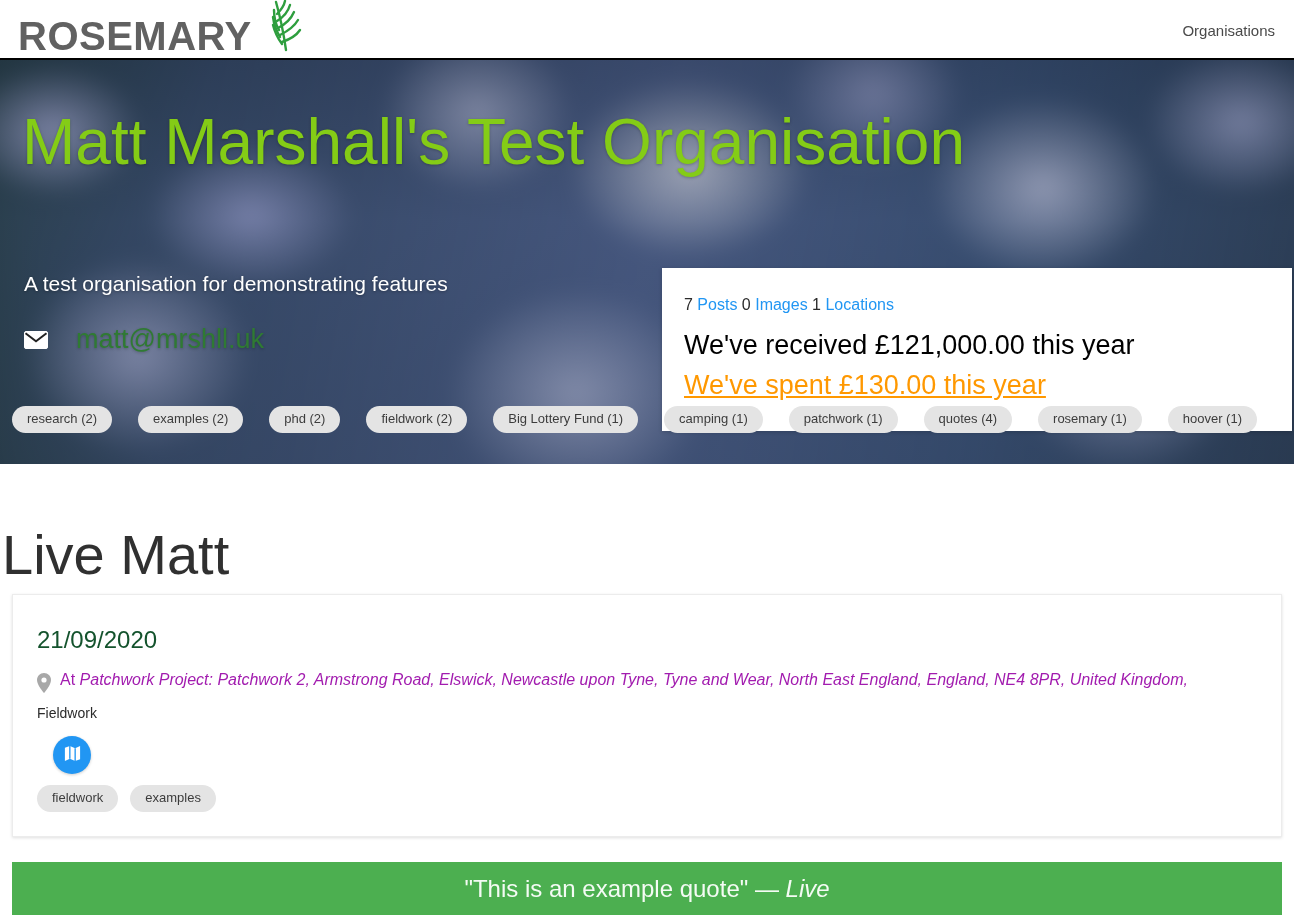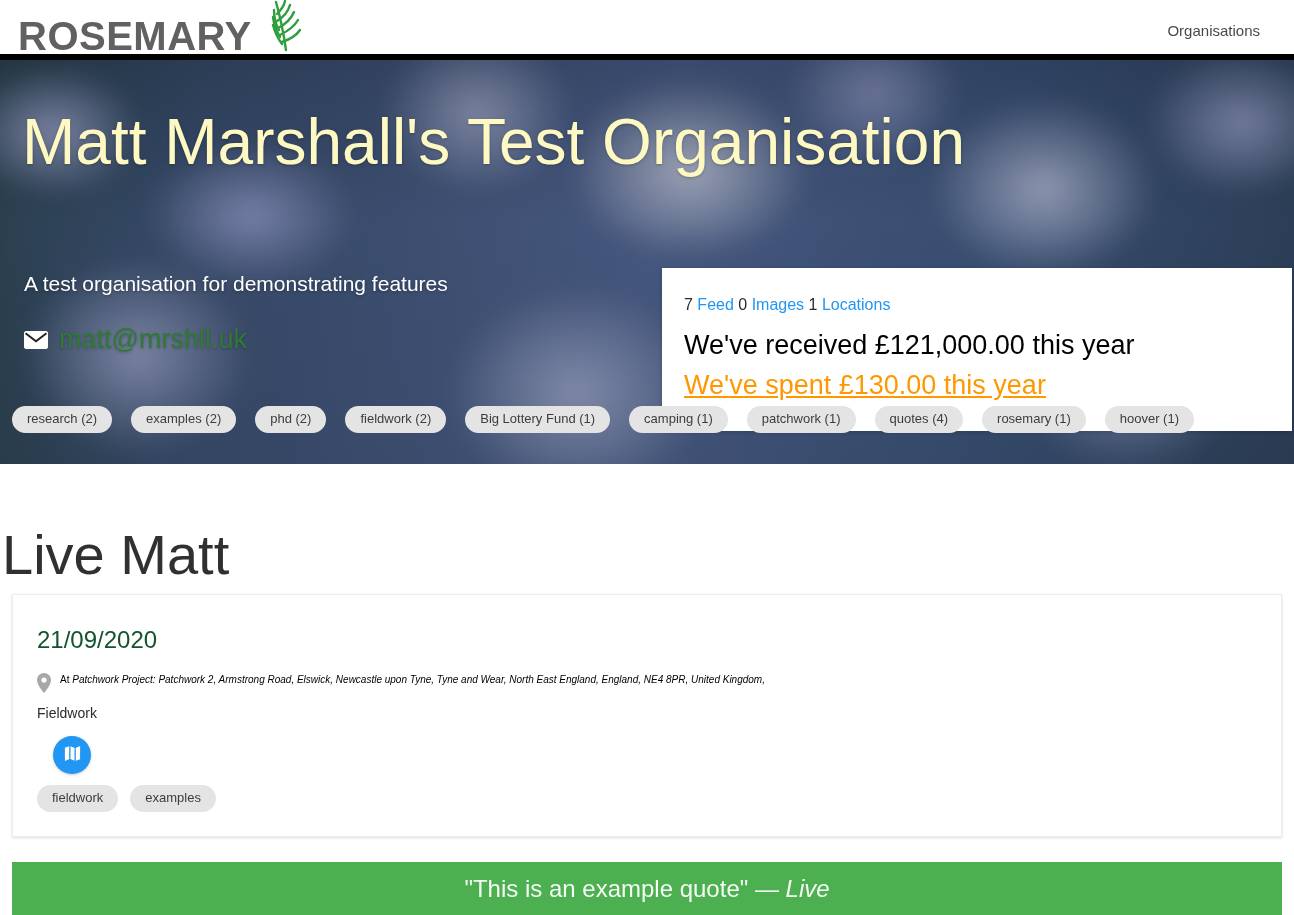--- a/index.html
+++ b/index.html
@@ -9,42 +9,42 @@
     background: #ffffff;
     font-family: "Liberation Sans", sans-serif;
     overflow: hidden;
   }
 
   
   .navbar {
     position: absolute; top: 0; left: 0;
     width: 1294px; height: 60px;
     background: #ffffff;
-    border-bottom: 6px solid #000000;
+    border-bottom: 2px solid #000000;
     z-index: 30;
   }
   .brand {
     position: absolute; left: 18px; top: 2px;
     display: flex; align-items: flex-end;
     height: 56px;
   }
   .brand-word {
     font-size: 40px;
     font-weight: bold;
     letter-spacing: 0.5px;
     color: #616161;
     line-height: 44px;
     font-family: "Liberation Sans", sans-serif;
   }
   .brand-sprig {
     margin-left: -6px;
     margin-bottom: 2px;
   }
   .nav-links {
-    position: absolute; right: 34px; top: 0;
+    position: absolute; right: 19px; top: 0;
     height: 60px; display: flex; align-items: center;
   }
   .nav-link {
     font-size: 15px; color: #4a4a4a;
     text-decoration: none; cursor: pointer;
   }
 
   
   .hero {
     position: absolute; top: 60px; left: 0;
@@ -74,35 +74,35 @@
   .hero-veil {
     position: absolute; inset: 0;
     background: linear-gradient(180deg, rgba(12,22,36,0.42) 0%, rgba(14,24,38,0.28) 40%, rgba(16,26,40,0.34) 100%);
   }
   .hero-inner { position: absolute; inset: 0; }
 
   .hero-title {
     position: absolute; left: 22px; top: 45px;
     font-size: 64px;
     font-weight: 300;
-    color: #fef9c3;
+    color: #84cc16;
     letter-spacing: 0px;
     line-height: 74px;
     white-space: nowrap;
     text-shadow: 0 1px 3px rgba(0,0,0,0.25);
   }
   .hero-sub {
     position: absolute; left: 24px; top: 212px;
     font-size: 21px; font-weight: 400;
     color: #ffffff;
     text-shadow: 0 1px 3px rgba(0,0,0,0.3);
   }
   .hero-email-row {
     position: absolute; left: 24px; top: 264px;
-    display: flex; align-items: center; gap: 11px;
+    display: flex; align-items: center; gap: 28px;
   }
   .mail-icon { width: 24px; height: 18px; display: block; }
   .hero-email {
     font-size: 27px;
     color: #2f7a33;
     text-decoration: none;
     cursor: pointer;
     text-shadow: 0 1px 3px rgba(0,0,0,0.25);
   }
 
@@ -126,21 +126,21 @@
     font-size: 27px; color: #000000; font-weight: 400;
   }
   .stats-spent {
     position: absolute; left: 22px; top: 102px;
     font-size: 27px; color: #ff9800; font-weight: 400; text-decoration: underline;
   }
 
   
   .hero-tags {
     position: absolute; left: 12px; top: 346px;
-    display: flex; align-items: center; gap: 19px;
+    display: flex; align-items: center; gap: 26px;
   }
   .pill {
     background: #e4e4e4;
     color: #3c3c3c;
     border-radius: 18px;
     padding: 6px 15px 7px;
     font-size: 13px;
     line-height: 14px;
     white-space: nowrap;
     cursor: pointer;
@@ -167,22 +167,22 @@
     font-size: 24px; font-weight: 400; color: #14532d;
   }
   .post-loc-row {
     position: absolute; left: 22px; top: 76px;
     width: 1220px;
     display: flex; align-items: flex-start;
   }
   .pin-icon { width: 18px; height: 22px; flex: 0 0 18px; margin-top: 1px; }
   .post-loc-text {
     margin-left: 7px;
-    font-size: 10px;
-    color: #000000;
+    font-size: 16px;
+    color: #a21caf;
     line-height: 18px;
   }
   .post-loc-text em { font-style: italic; }
   .post-body {
     position: absolute; left: 24px; top: 110px;
     font-size: 14px; color: #2b2b2b;
   }
   .map-btn {
     position: absolute; left: 40px; top: 141px;
     width: 38px; height: 38px; border-radius: 50%;
@@ -254,21 +254,21 @@
           <rect x="0.5" y="0.5" width="23" height="17" rx="1.5" fill="#ffffff" stroke="#ffffff"></rect>
           <path d="M1.5 2.2 L12 10.2 L22.5 2.2" fill="none" stroke="#222222" stroke-width="2"></path>
         </svg>
       </span>
       <a class="hero-email" href="#">matt@mrshll.uk</a>
     </div>
 
     <div class="stats-card">
       <div class="stats-counts">
         <span>7</span>
-        <a href="#">Feed</a>
+        <a href="#">Posts</a>
         <span>0</span>
         <a href="#">Images</a>
         <span>1</span>
         <a href="#">Locations</a>
       </div>
       <div class="stats-received">We've received £121,000.00 this year</div>
       <div class="stats-spent">We've spent £130.00 this year</div>
     </div>
 
     <div class="hero-tags">

